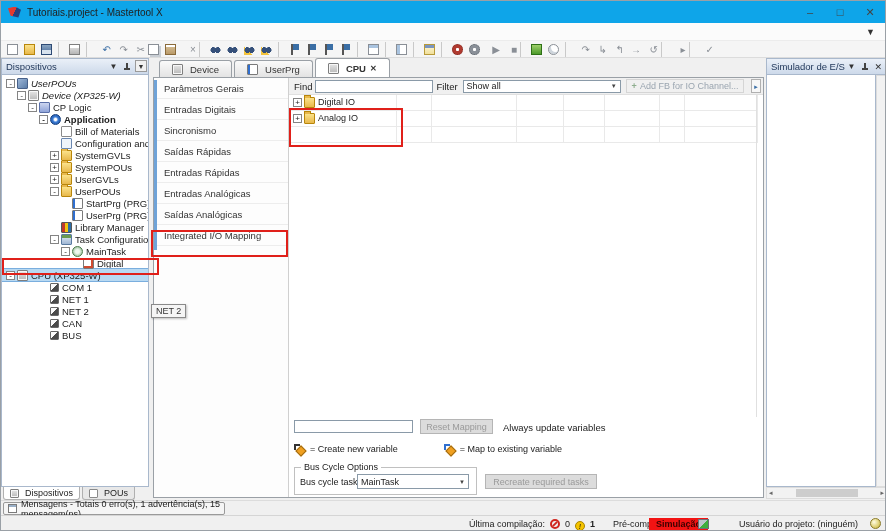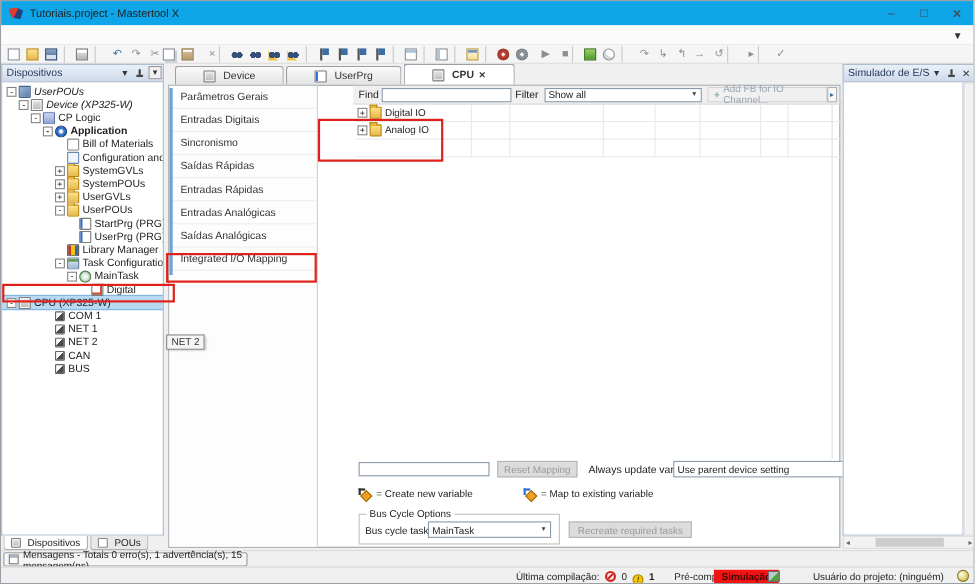--- a/index.html
+++ b/index.html
@@ -70,31 +70,31 @@
   .ic-lib{background:linear-gradient(90deg,#c0392b 0 33%,#f1c40f 33% 66%,#2e6da4 66% 100%);border:1px solid #555;}
   .ic-task{background:linear-gradient(#e4ecf6,#9fb6d4);border:1px solid #5a7aa0;box-shadow:inset 0 3px 0 #6a9a50;}
   .ic-maintask{border-radius:50%;background:radial-gradient(circle,#eef7ee 30%,#7aa87a 100%);border:1px solid #4a7a4a;}
   .ic-mainprg{background:#fff;border:1px solid #7a7a7a;box-shadow:inset -2px -2px 0 #d04a2f;}
   .ic-plug{width:9px;height:9px;background:linear-gradient(135deg,#fafafa 45%,#4a4a4a 46%);border:1px solid #666;}
   #tree-scroll-btn{position:absolute;right:2px;top:2px;width:12px;height:12px;border:1px solid #9a9a9a;background:#f0f0f0;font-size:7px;line-height:11px;text-align:center;color:#333;}
 
   
   #center{position:absolute;left:152px;top:57px;width:611px;height:440px;}
   #tabbar{position:absolute;left:0;top:0;width:100%;height:19px;display:flex;align-items:flex-end;padding-left:6px;gap:2px;}
-  .tab{height:17px;display:flex;align-items:center;gap:4px;padding:0 25px;background:linear-gradient(#fafafa,#e3e3e3);border:1px solid #9aa0a6;border-bottom:none;border-radius:3px 3px 0 0;font-size:9.5px;color:#333;}
+  .tab{height:17px;display:flex;align-items:center;gap:4px;padding:0 12px;background:linear-gradient(#fafafa,#e3e3e3);border:1px solid #9aa0a6;border-bottom:none;border-radius:3px 3px 0 0;font-size:9.5px;color:#333;}
   .tab.active{background:#fff;font-weight:bold;height:19px;}
   .tabx{font-size:8px;color:#333;font-weight:bold;}
   .tabx:empty{display:none;}
   #editor{position:absolute;left:0;top:19px;width:100%;height:421px;background:#fff;border:1px solid #9aa0a6;}
 
   #navlist{position:absolute;left:0;top:0;width:135px;bottom:0;border-right:1px solid #d0d0d0;background:#fdfdfd;}
   #navlist::before{content:"";position:absolute;left:0;top:2px;width:3px;height:170px;background:#6fa3d8;}
   .nav-item{height:21px;display:flex;align-items:center;padding-left:10px;border-bottom:1px solid #ededed;font-size:9.5px;color:#333;}
 
-  #rightregion{position:absolute;left:135px;top:0;right:0;bottom:0;margin-left:32px;}
+  #rightregion{position:absolute;left:135px;top:0;right:0;bottom:0;}
   #findrow{position:absolute;left:0;top:0;right:0;height:17px;background:#f0f0f0;display:flex;align-items:center;padding:0 2px;border-bottom:1px solid #e0e0e0;}
   .lbl{font-size:9.5px;color:#222;margin:0 3px;}
   .txt{height:13px;border:1px solid #8a9aa8;background:#fff;font-size:9px;padding:0 2px;}
   #find-input{width:118px;}
   .dd{height:13px;border:1px solid #8a9aa8;background:#fff;display:flex;align-items:center;font-size:9px;padding:0 3px;color:#222;}
   .dd .arr{margin-left:auto;font-size:6px;color:#444;padding-left:4px;}
   #filter-dd{width:158px;margin-left:2px;}
   .addfb{margin-left:5px;height:14px;display:flex;align-items:center;gap:3px;padding:0 5px;color:#9aa5b0;font-size:9px;background:#f0f0f0;border:1px solid #d5d5d5;}
   .addfb .plus{color:#8fae8f;font-weight:bold;}
   #io-extra-btn{margin-left:auto;width:10px;height:14px;border:1px solid #b0b0b0;background:#f7f7f7;font-size:7px;line-height:13px;text-align:center;color:#3a6ea5;}
@@ -594,24 +594,20 @@
                 <td></td>
                 <td></td>
               </tr>
             </tbody>
         </table>
         <div id="table-scroll-line"></div>
 
         <input id="map-input" class="txt" value="" style="">
         <div id="reset-btn" class="btn-dis">Reset Mapping</div>
         <span id="always-lbl" class="lbl" style="position:absolute">Always update variables</span>
-        <span class="dd" id="update-dd">
-          <span>Use parent device setting</span>
-          <span class="arr">▼</span>
-        </span>
 
         <div id="legendrow">
           <span class="lgic"></span>
           <span>= Create new variable</span>
           <span class="lgic map" id="legend-map"></span>
           <span>= Map to existing variable</span>
         </div>
 
         <div id="buscycle-box">
           <span id="buscycle-legend">Bus Cycle Options</span>

